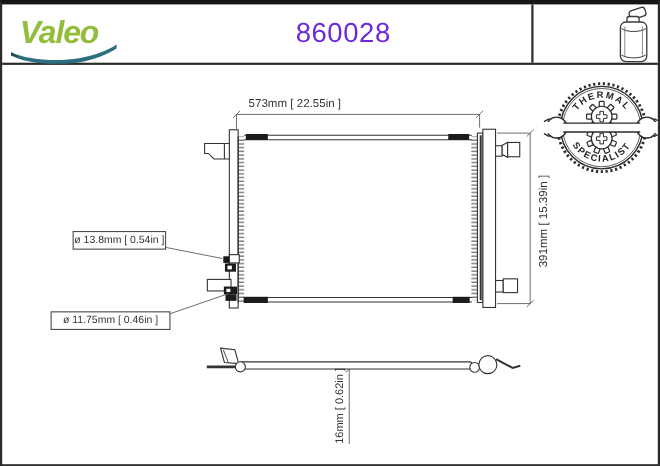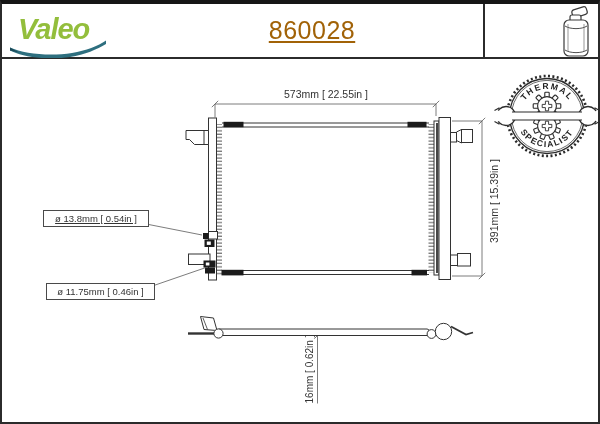--- a/index.html
+++ b/index.html
@@ -8,31 +8,31 @@
     box-sizing:border-box; overflow:hidden;
     border-top:4px solid #161616; border-left:2px solid #2b2b2b;
     border-right:2px solid #2b2b2b; border-bottom:2px solid #2b2b2b;
     font-family:"Liberation Sans", sans-serif; color:#2b2b2b;
   }
   .abs { position:absolute; }
   .header-rule { left:-2px; right:-2px; top:53px; height:2px; background:#2b2b2b; }
   .header-divider { left:481px; top:-4px; width:2px; height:57px; background:#2b2b2b; }
   .part-number {
     left:240px; top:12px; width:140px; text-align:center;
-    font-size:25px; letter-spacing:0.5px; color:#a16207;text-decoration:underline;
+    font-size:25px; letter-spacing:0.5px; color:#6d28d9;
   }
   .dim-label { font-size:10.5px; color:#333; white-space:nowrap; }
-  .width-label { left:224px; top:84px; width:200px; text-align:center; }
+  .width-label { left:224px; top:84px; width:200px; text-align:left; }
   .height-label { left:492px; top:197px; transform:translate(-50%,-50%) rotate(-90deg); }
   .thickness-label { left:307px; top:365px; transform:translate(-50%,-50%) rotate(-90deg); font-size:10px; }
   .port-label {
     box-sizing:border-box; height:17px; border:1px solid #4a4a4a; background:#fff;
     font-size:9.5px; line-height:15px; text-align:center; white-space:nowrap; color:#333;
   }
-  .port-label-top { left:41px; top:206px; width:106px;text-decoration:underline; }
+  .port-label-top { left:64px; top:206px; width:85px; }
   .port-label-bottom { left:44px; top:279px; width:109px; }
   svg { display:block; }
   .line-art { left:0; top:0; }
 </style>
 </head>
 <body>
 
 <div class="page">
 
   <div class="abs header-rule"></div>

